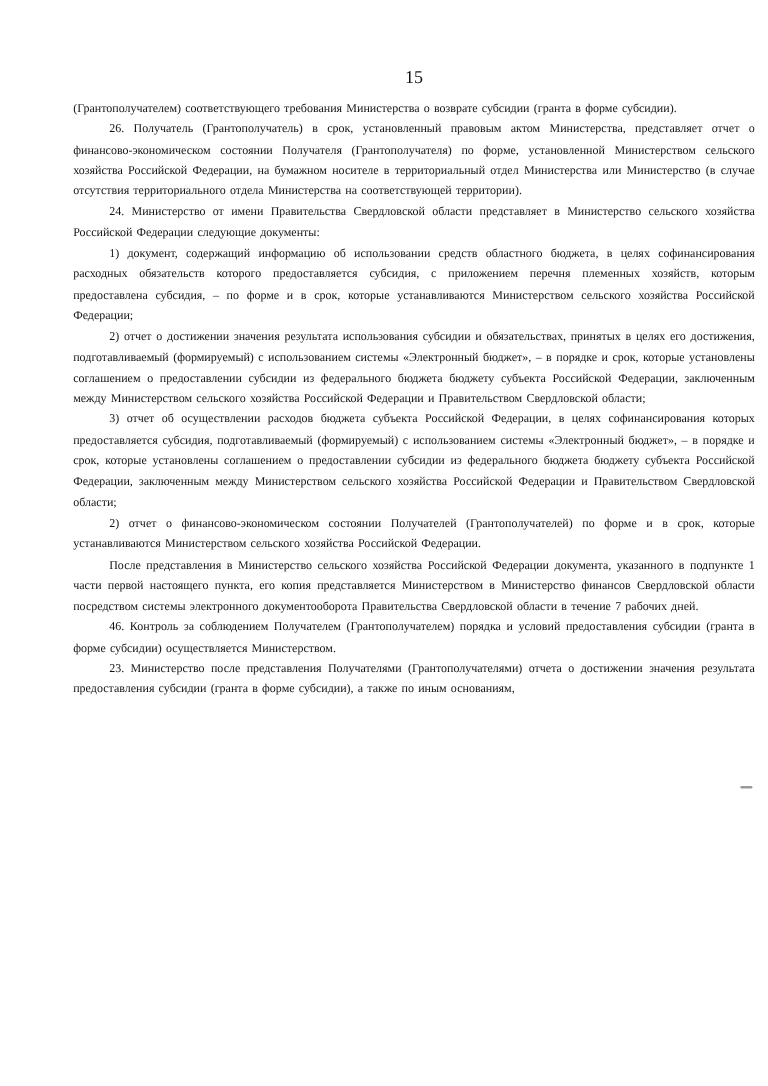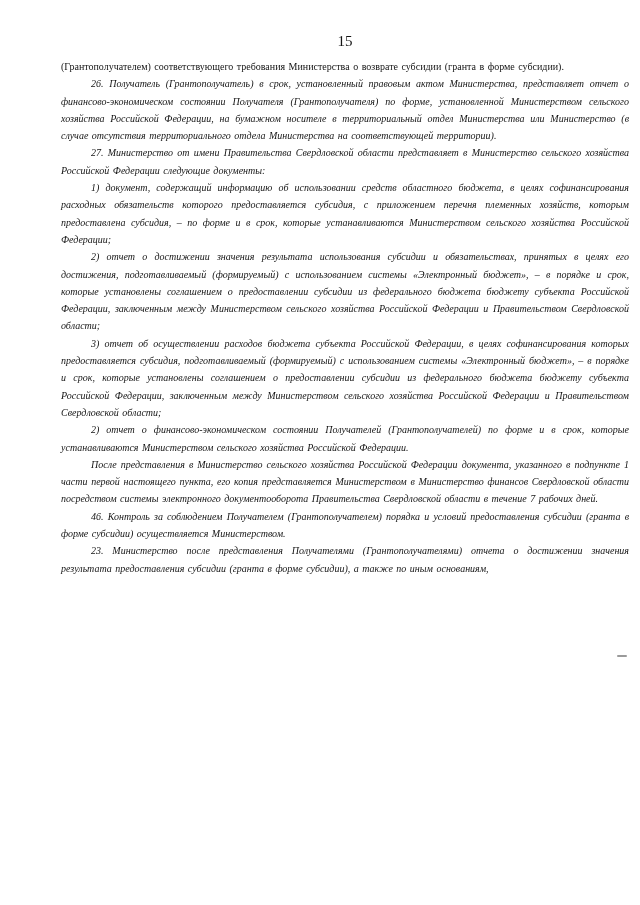--- a/index.html
+++ b/index.html
@@ -11,38 +11,38 @@
     position: relative;
     width: 640px;
     height: 905px;
     background: #ffffff;
     overflow: hidden;
     font-family: "Liberation Serif", "DejaVu Serif", serif;
     color: #141414;
   }
   .content {
     padding: 33px 11px 0 61px; 
+    margin-top: 24px;
   }
   .page-number {
     text-align: center;
     font-size: 15px;
     line-height: 17px;
     margin-bottom: 8px;
   }
   .body p {
     margin: 0;
     font-size: 10px;
     line-height: 17.3px;
     text-align: justify;
     text-justify: inter-word;
     word-spacing: 1px;
   }
   .body p.indent {
     text-indent: 30px;
-    font-style: italic;
   }
   
   .artifact-dash {
     position: absolute;
     left: 617px;
     top: 655px;
     width: 10px;
     height: 2px;
     background: #9a9a9a;
     border-radius: 1px;
@@ -50,21 +50,21 @@
 </style>
 </head>
 <body>
 
 <div class="page">
   <div class="content">
     <div class="page-number">15</div>
     <div class="body">
         <p class="para">(Грантополучателем) соответствующего требования Министерства о возврате субсидии (гранта в форме субсидии).</p>
         <p class="para indent">26. Получатель (Грантополучатель) в срок, установленный правовым актом Министерства, представляет отчет о финансово-экономическом состоянии Получателя (Грантополучателя) по форме, установленной Министерством сельского хозяйства Российской Федерации, на бумажном носителе в территориальный отдел Министерства или Министерство (в случае отсутствия территориального отдела Министерства на соответствующей территории).</p>
-        <p class="para indent">27. Министерство от имени Правительства Свердловской области представляет в Министерство сельского хозяйства Российской Федерации следующие документы:</p>
+        <p class="para indent">24. Министерство от имени Правительства Свердловской области представляет в Министерство сельского хозяйства Российской Федерации следующие документы:</p>
         <p class="para indent">1) документ, содержащий информацию об использовании средств областного бюджета, в целях софинансирования расходных обязательств которого предоставляется субсидия, с приложением перечня племенных хозяйств, которым предоставлена субсидия, – по форме и в срок, которые устанавливаются Министерством сельского хозяйства Российской Федерации;</p>
         <p class="para indent">2) отчет о достижении значения результата использования субсидии и обязательствах, принятых в целях его достижения, подготавливаемый (формируемый) с использованием системы «Электронный бюджет», – в порядке и срок, которые установлены соглашением о предоставлении субсидии из федерального бюджета бюджету субъекта Российской Федерации, заключенным между Министерством сельского хозяйства Российской Федерации и Правительством Свердловской области;</p>
         <p class="para indent">3) отчет об осуществлении расходов бюджета субъекта Российской Федерации, в целях софинансирования которых предоставляется субсидия, подготавливаемый (формируемый) с использованием системы «Электронный бюджет», – в порядке и срок, которые установлены соглашением о предоставлении субсидии из федерального бюджета бюджету субъекта Российской Федерации, заключенным между Министерством сельского хозяйства Российской Федерации и Правительством Свердловской области;</p>
         <p class="para indent">2) отчет о финансово-экономическом состоянии Получателей (Грантополучателей) по форме и в срок, которые устанавливаются Министерством сельского хозяйства Российской Федерации.</p>
         <p class="para indent">После представления в Министерство сельского хозяйства Российской Федерации документа, указанного в подпункте 1 части первой настоящего пункта, его копия представляется Министерством в Министерство финансов Свердловской области посредством системы электронного документооборота Правительства Свердловской области в течение 7 рабочих дней.</p>
         <p class="para indent">46. Контроль за соблюдением Получателем (Грантополучателем) порядка и условий предоставления субсидии (гранта в форме субсидии) осуществляется Министерством.</p>
         <p class="para indent">23. Министерство после представления Получателями (Грантополучателями) отчета о достижении значения результата предоставления субсидии (гранта в форме субсидии), а также по иным основаниям,</p>
       </div>
   </div>
   <div class="artifact-dash"></div>

